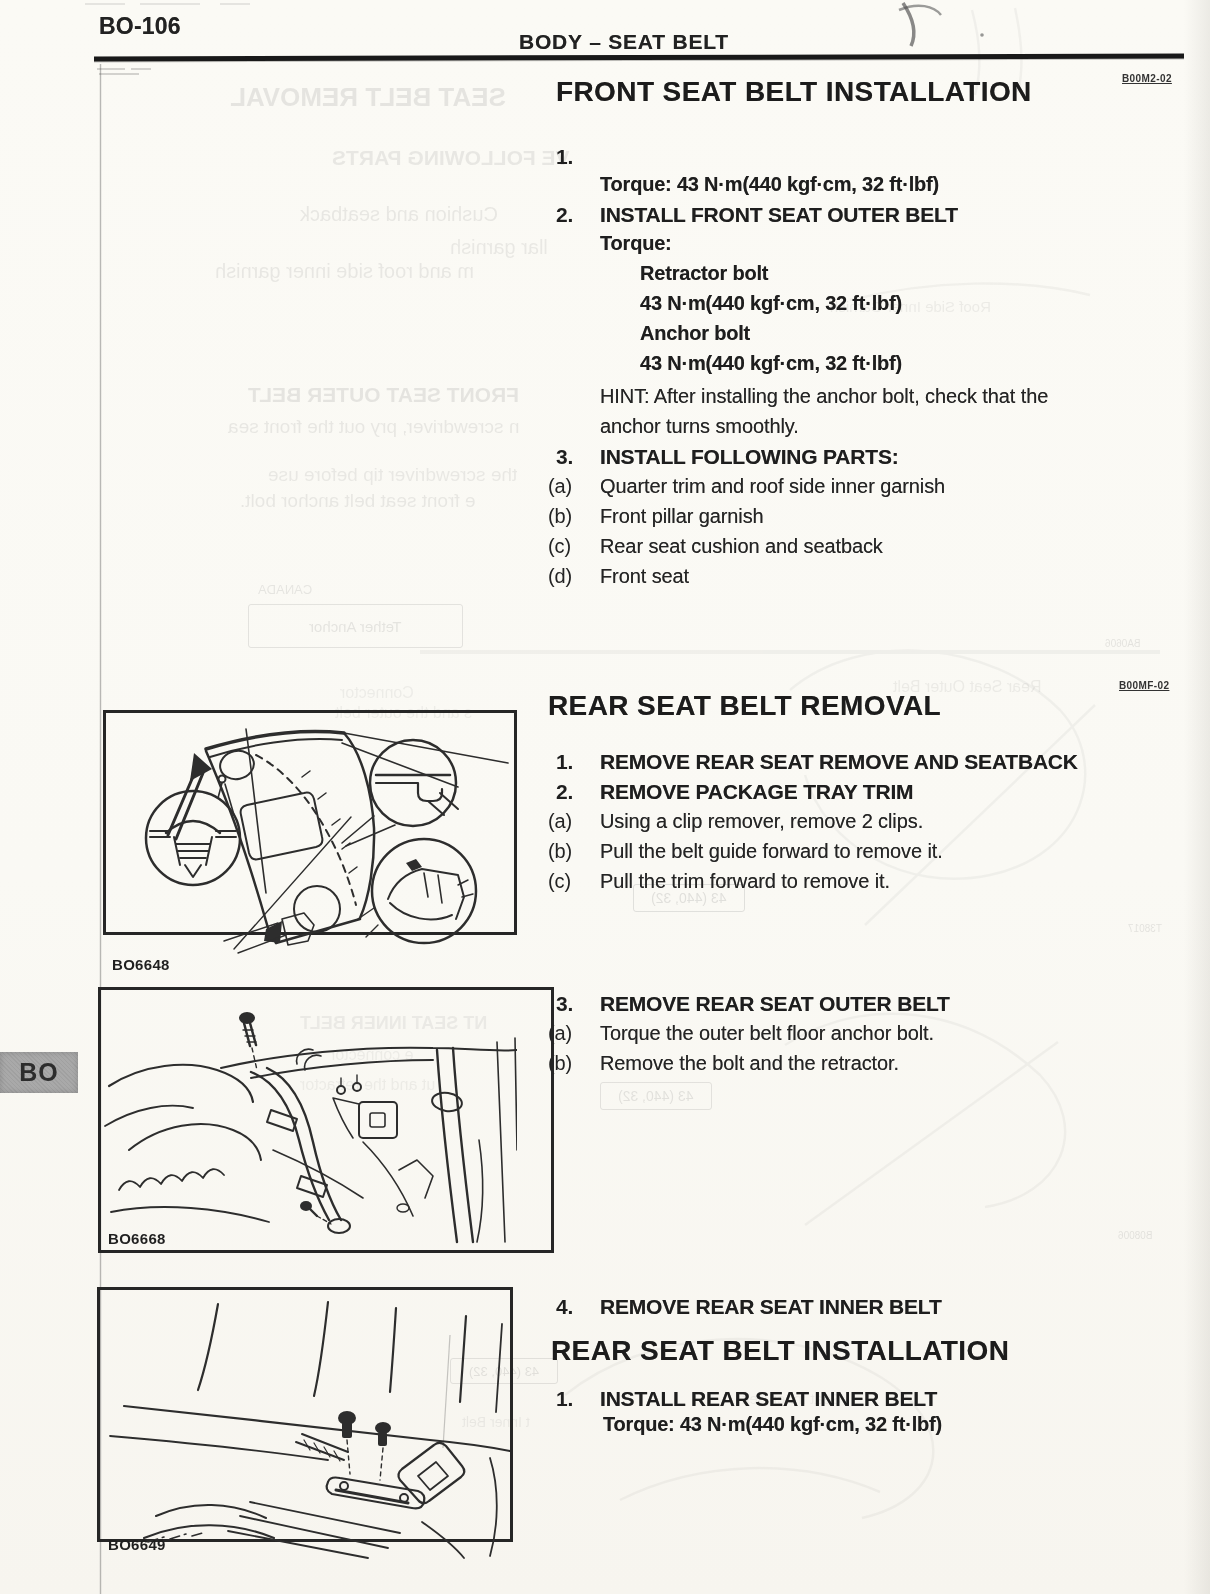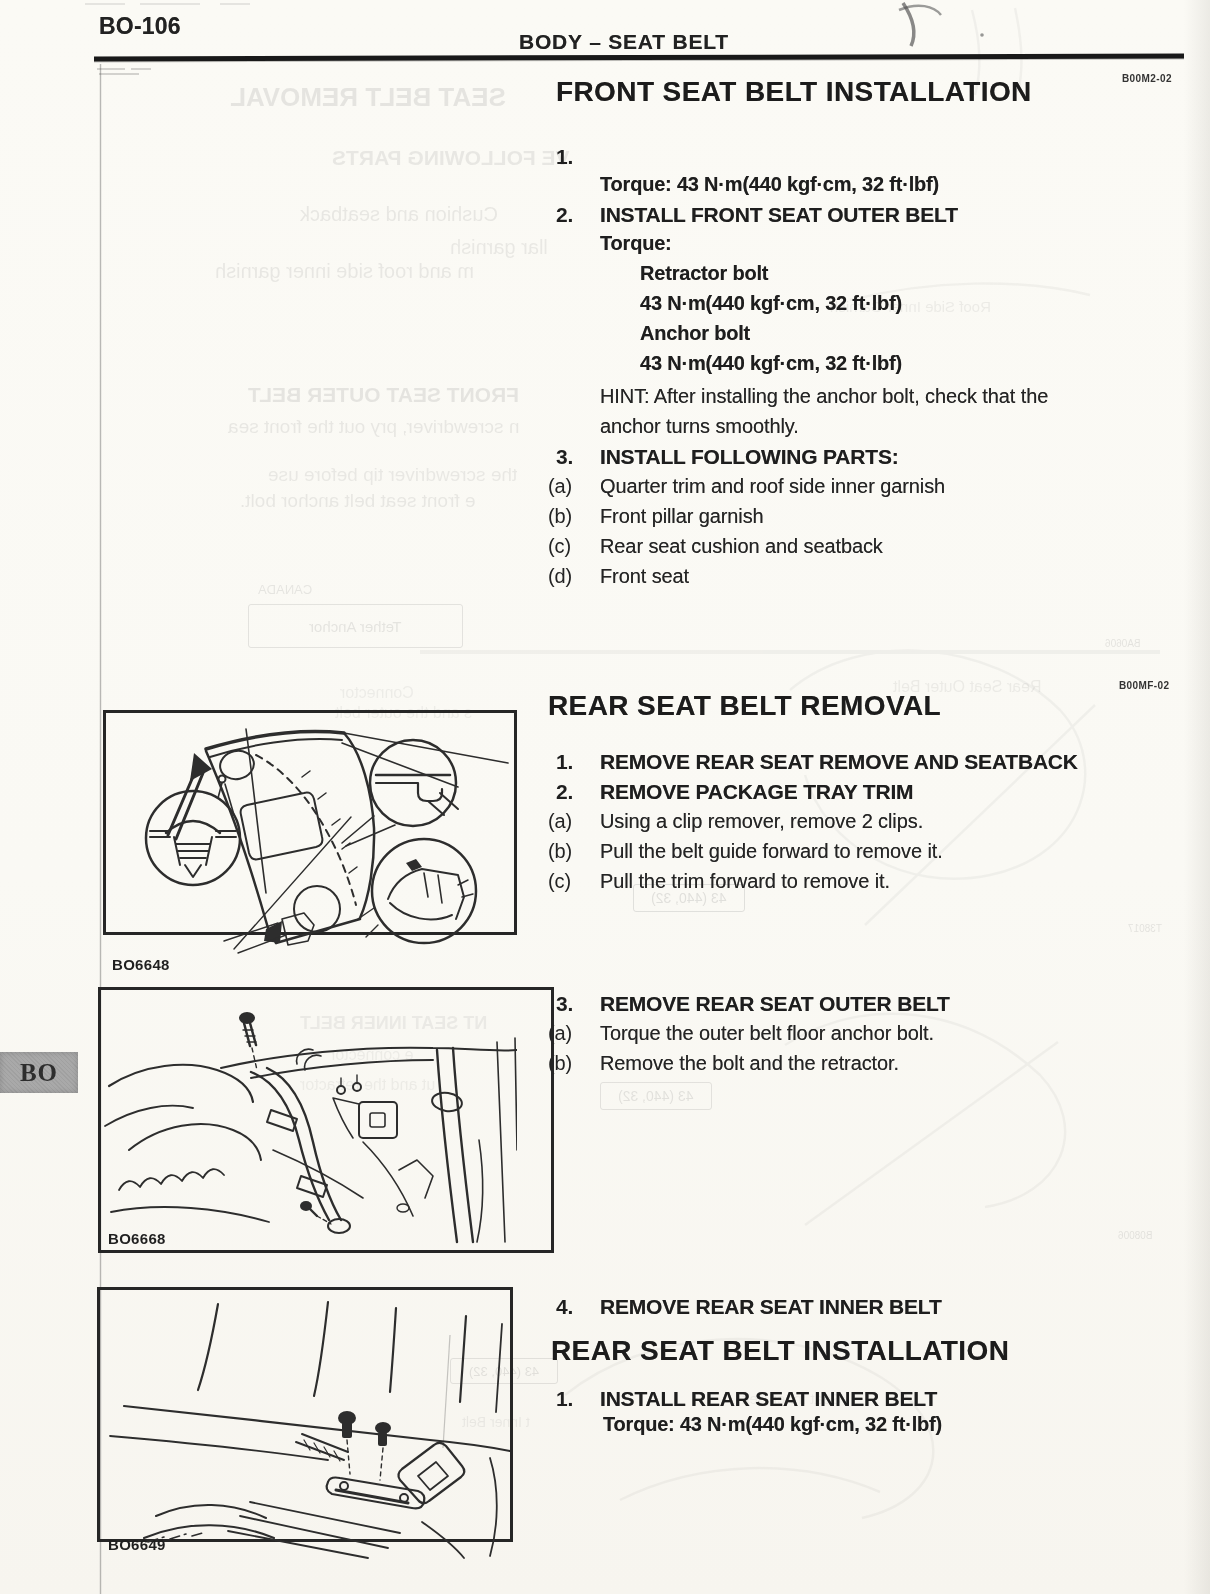--- a/index.html
+++ b/index.html
@@ -9,36 +9,36 @@
     font-family:"Liberation Sans",sans-serif;color:#222;
   }
   .edge-shade{position:absolute;right:0;top:0;width:26px;height:100%;
     background:linear-gradient(270deg,rgba(110,105,95,.11),rgba(110,105,95,0));}
   .ink{text-shadow:0 0 .5px rgba(25,25,25,.55);}
   .pageno{position:absolute;left:99px;top:13px;font-size:23px;font-weight:700;letter-spacing:.2px;white-space:nowrap;}
   .headtitle{position:absolute;left:519px;top:30px;font-size:21px;font-weight:700;letter-spacing:.8px;white-space:nowrap;}
   .rule{position:absolute;left:94px;top:55px;width:1090px;height:5px;background:#191919;
     transform:rotate(-0.15deg);box-shadow:0 1px 0 rgba(0,0,0,.22);}
   .h1{position:absolute;font-size:28px;font-weight:700;letter-spacing:.4px;white-space:nowrap;color:#1c1c1c;}
-  .code{position:absolute;font-size:10px;font-weight:700;letter-spacing:.4px;color:#333;white-space:nowrap;}
+  .code{position:absolute;font-size:10px;font-weight:700;letter-spacing:.4px;color:#333;white-space:nowrap;text-decoration:underline;}
   .row{position:absolute;left:548px;display:flex;white-space:nowrap;}
   .row .num{flex:0 0 52px;}
   .row .num.step{padding-left:8px;box-sizing:border-box;}
   .bl{font-weight:700;font-size:21px;letter-spacing:-.2px;color:#1e1e1e;}
   .rl{font-weight:400;font-size:20px;letter-spacing:-.1px;color:#242424;}
   .spec{position:absolute;left:600px;font-weight:700;font-size:20px;letter-spacing:-.2px;white-space:nowrap;color:#1e1e1e;}
   .spec2{left:640px;}
   .hintline{position:absolute;left:600px;font-weight:400;font-size:20px;letter-spacing:-.1px;white-space:nowrap;color:#242424;}
   .figbox{position:absolute;border:3px solid #262626;background:transparent;box-sizing:border-box;}
   .figlabel{position:absolute;font-size:15px;font-weight:700;letter-spacing:.3px;color:#1f1f1f;white-space:nowrap;}
   .tab{position:absolute;left:0;top:1052px;width:78px;height:41px;background:#a9a9a9;
     background-image:repeating-linear-gradient(45deg,rgba(0,0,0,.055) 0 1px,transparent 1px 3px);
     display:flex;align-items:center;justify-content:center;
     font-size:25px;font-weight:700;color:#2d2d2d;letter-spacing:1px;
-    box-shadow:inset 0 0 6px rgba(0,0,0,.18);font-family:Liberation Serif, serif;}
+    box-shadow:inset 0 0 6px rgba(0,0,0,.18);}
   .ghost{position:absolute;transform:scaleX(-1);white-space:nowrap;color:#6f6f6f;
     filter:blur(.45px);font-weight:400;}
   .ghost.gb{font-weight:700;}
   .gbox{position:absolute;border:1.5px solid rgba(110,110,110,.30);border-radius:3px;
     display:flex;align-items:center;justify-content:center;filter:blur(.3px);box-sizing:border-box;}
   .gbox span{transform:scaleX(-1);color:#6f6f6f;white-space:nowrap;}
   svg{display:block;}
   .artifacts{position:absolute;left:0;top:0;}
 </style>
 </head>

